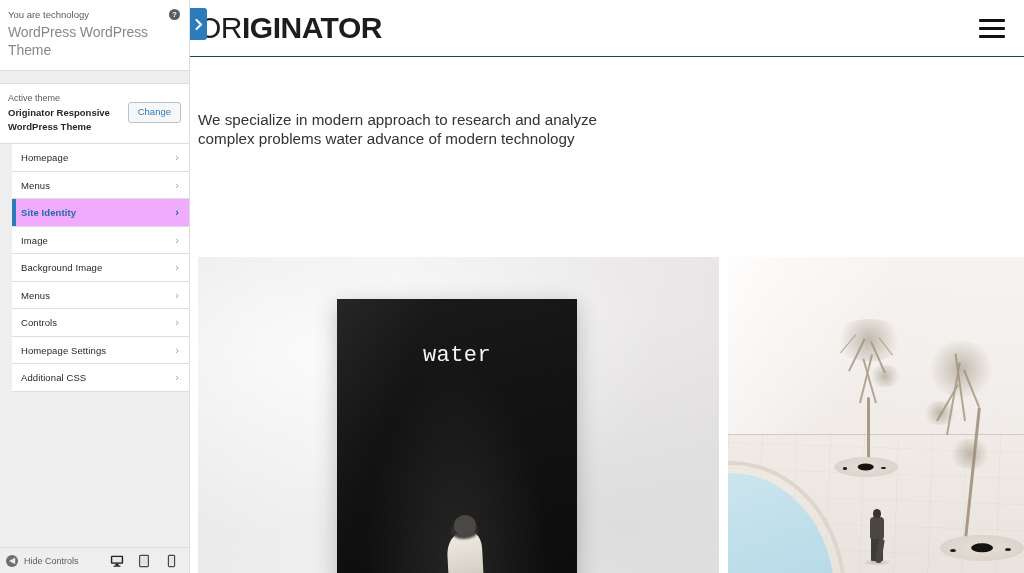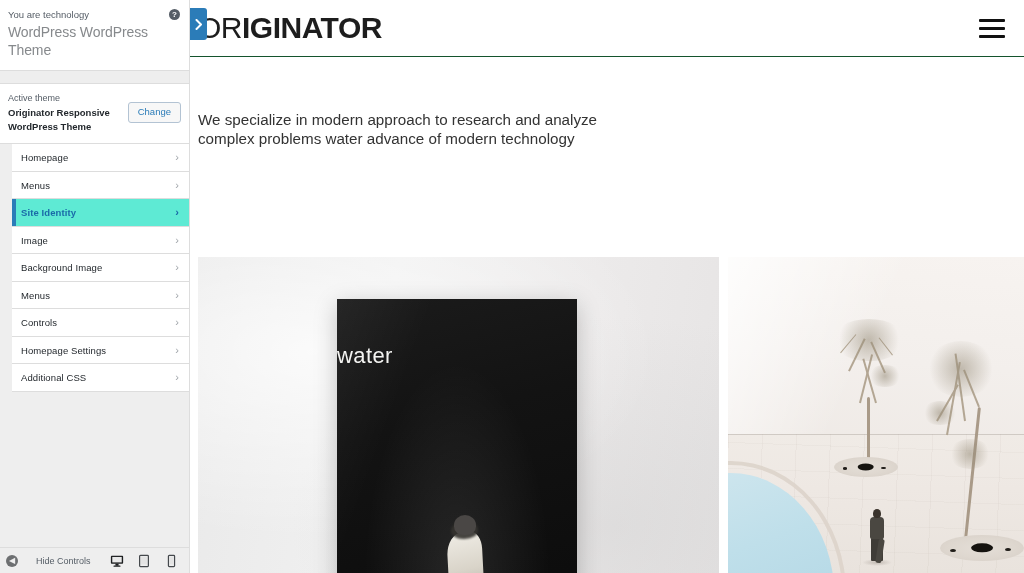--- a/index.html
+++ b/index.html
@@ -107,21 +107,21 @@
   .cz-section {
     position: relative;
     height: 27.5px;
     display: flex; align-items: center; justify-content: space-between;
     padding: 0 10px 0 9px;
     border-bottom: 1px solid #dddddd;
     background: #ffffff;
   }
   .cz-section-label { font-size: 9.5px; color: #23282d; letter-spacing: .1px; }
   .cz-section .chev { color: #a0a5aa; font-size: 11px; line-height: 1; }
-  .cz-section.active { background: #5eead4; gap: 24px; }
+  .cz-section.active { background: #f0abfc; gap: 24px; }
   .cz-section.active::before {
     content: ""; position: absolute; left: 0; top: 0; bottom: 0;
     width: 4px; background: #2b7cb8;
   }
   .cz-section.active .cz-section-label { color: #1a6aa8; font-weight: bold; }
   .cz-section.active .chev { color: #1a6aa8; font-weight: bold; }
 
   .cz-filler { flex: 1; background: #eeeeee; }
 
   .cz-footer {
@@ -132,21 +132,21 @@
   }
   .cz-hide {
     display: flex; align-items: center; gap: 6px; flex: 1;
   }
   .cz-hide-circle {
     width: 12px; height: 12px; border-radius: 50%;
     background: #6d6f71; color: #eeeeee;
     font-size: 8px; display: flex; align-items: center; justify-content: center;
     line-height: 1;
   }
-  .cz-hide-label { font-size: 9px; color: #555d66; margin-left: 12px; }
+  .cz-hide-label { font-size: 9px; color: #555d66; }
   .cz-devices { display: flex; align-items: center; gap: 13px; padding-right: 4px; }
   .dev { width: 14px; height: 14px; display:flex; align-items:center; justify-content:center; }
   .dev svg { display: block; }
 
   
   .preview {
     flex: 1; height: 573px;
     background: #ffffff;
     position: relative;
     overflow: hidden;
@@ -212,22 +212,23 @@
   }
   .book::before {
     
     content:""; position:absolute; inset:0;
     background:
       linear-gradient(110deg, rgba(255,255,255,.05) 0%, rgba(255,255,255,0) 28%),
       radial-gradient(ellipse at 50% 95%, rgba(255,255,255,.10), rgba(255,255,255,0) 55%);
   }
   .book-title {
     position: absolute; top: 44px; left: 0; right: 0;
+    text-align: center;
     color: #f4f4f2;
-    font-family: Liberation Sans, sans-serif;
+    font-family: Liberation Mono, monospace;
     font-size: 22px;
     letter-spacing: .4px;
   }
   .figure {
     position: absolute; left: 104px; bottom: 0; width: 52px; height: 84px;
   }
   .figure .hair {
     position:absolute; left: 13px; top: 0; width: 22px; height: 20px;
     background: #4a4745; border-radius: 50% 50% 42% 42%;
     filter: blur(.5px);

